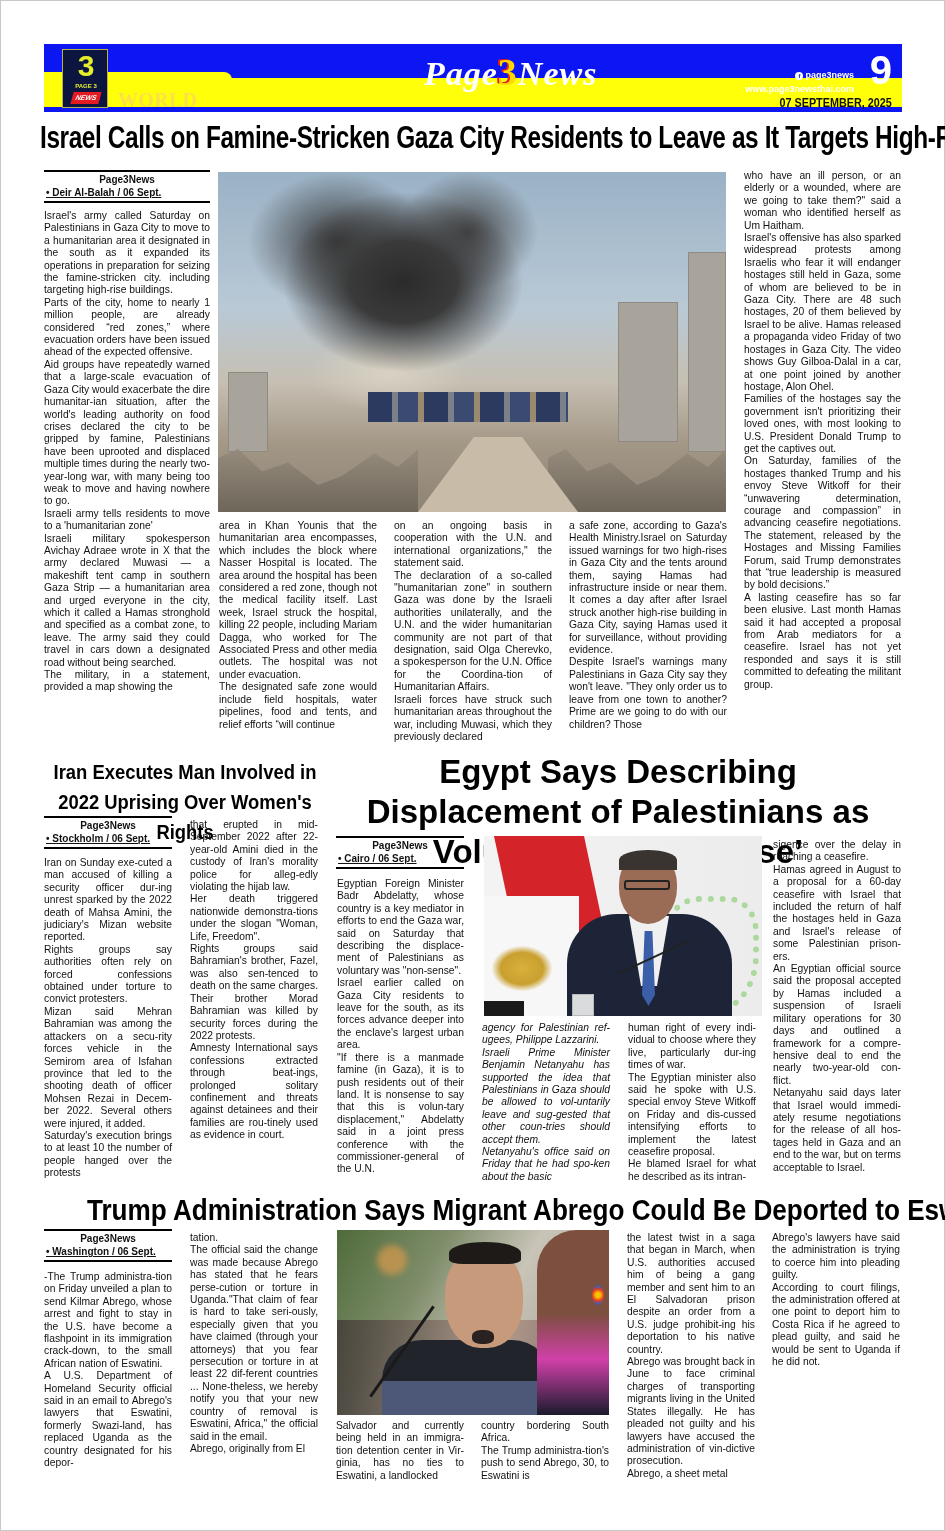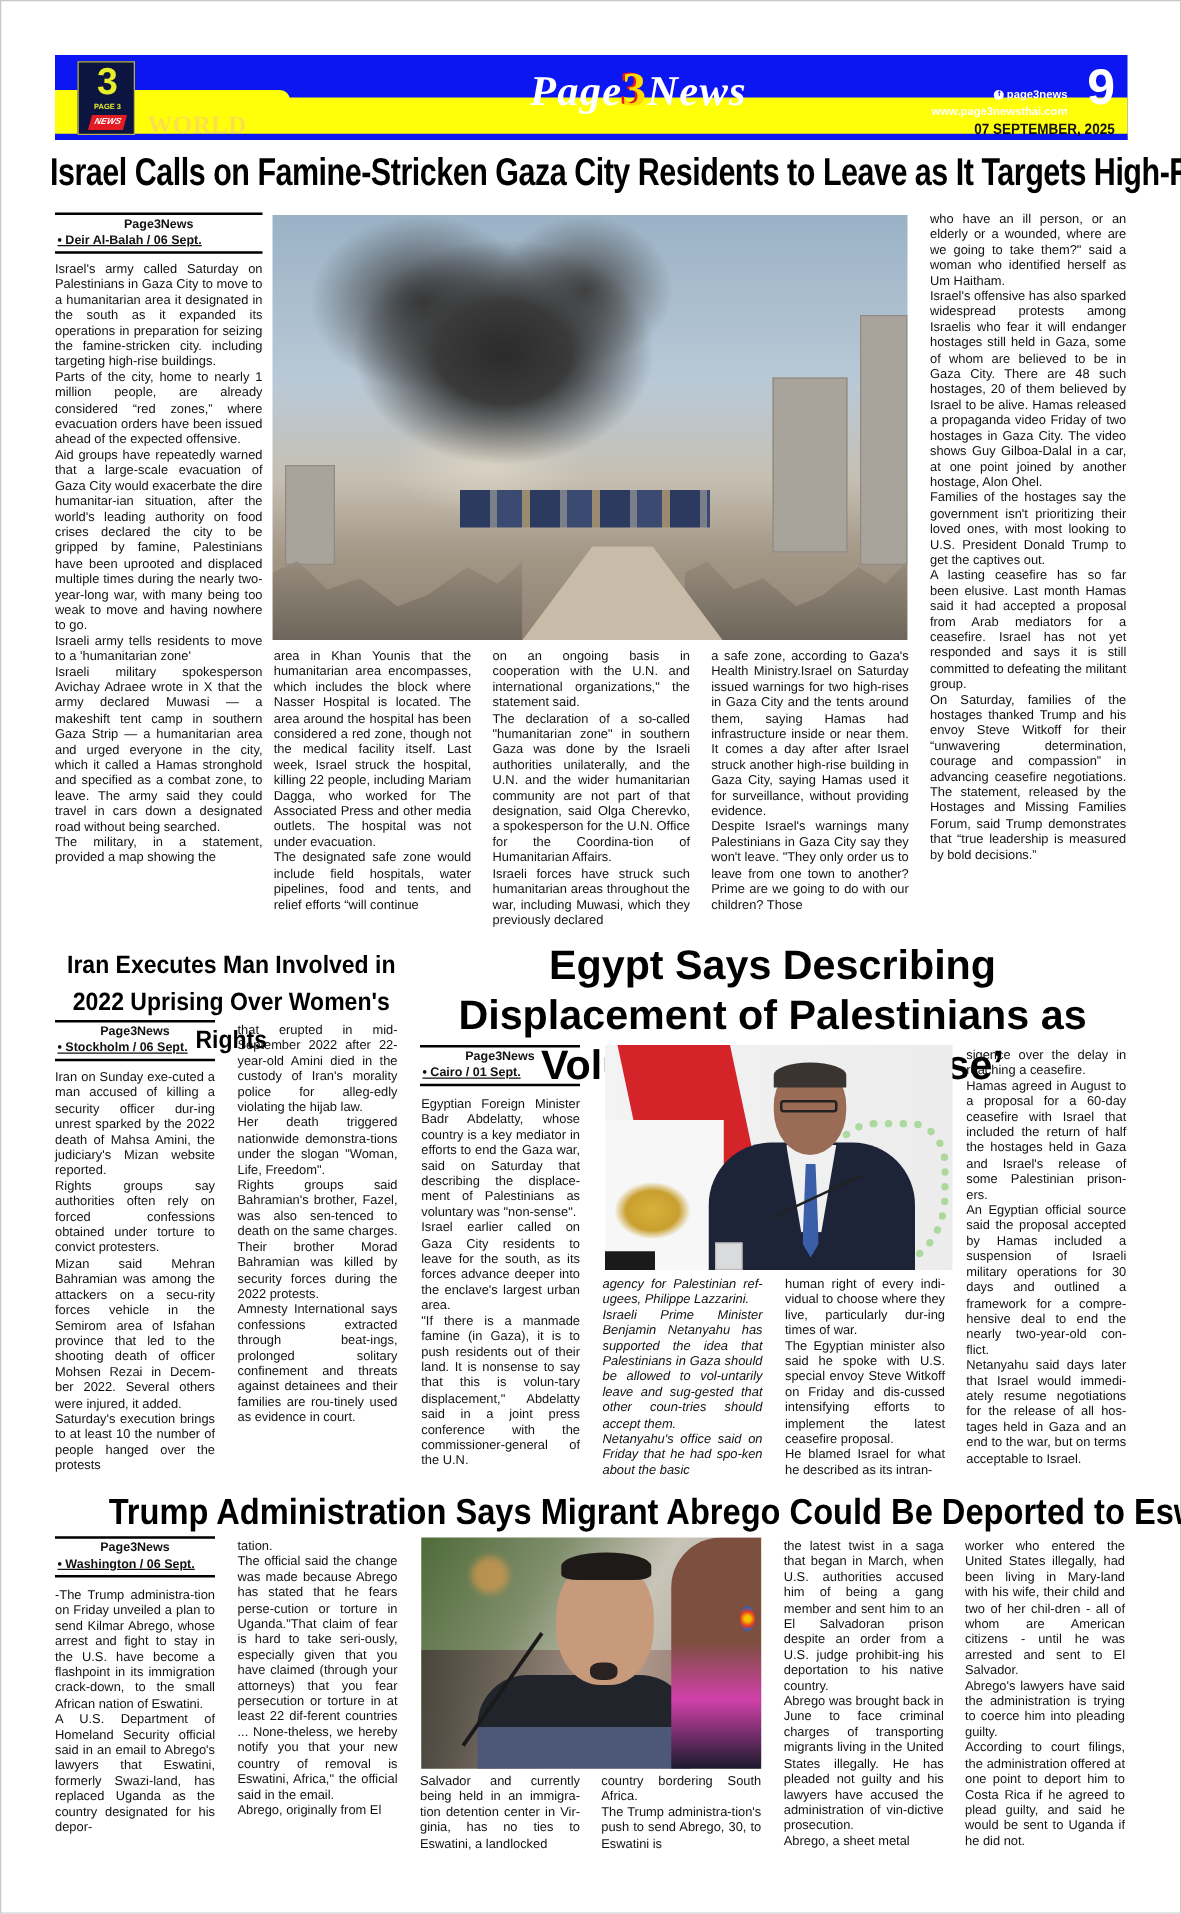--- a/index.html
+++ b/index.html
@@ -140,22 +140,22 @@
   <p>Israeli forces have struck such humanitarian areas throughout the war, including Muwasi, which they previously declared</p>
 </div>
 <div class="col" style="left:569px; top:520px; width:158px;">
   <p>a safe zone, according to Gaza's Health Ministry.Israel on Saturday issued warnings for two high-rises in Gaza City and the tents around them, saying Hamas had infrastructure inside or near them. It comes a day after after Israel struck another high-rise building in Gaza City, saying Hamas used it for surveillance, without providing evidence.</p>
   <p>Despite Israel's warnings many Palestinians in Gaza City say they won't leave. "They only order us to leave from one town to another? Prime are we going to do with our children? Those</p>
 </div>
 <div class="col" style="left:744px; top:170px; width:157px;">
   <p>who have an ill person, or an elderly or a wounded, where are we going to take them?" said a woman who identified herself as Um Haitham.</p>
   <p>Israel's offensive has also sparked widespread protests among Israelis who fear it will endanger hostages still held in Gaza, some of whom are believed to be in Gaza City. There are 48 such hostages, 20 of them believed by Israel to be alive. Hamas released a propaganda video Friday of two hostages in Gaza City. The video shows Guy Gilboa-Dalal in a car, at one point joined by another hostage, Alon Ohel.</p>
   <p>Families of the hostages say the government isn't prioritizing their loved ones, with most looking to U.S. President Donald Trump to get the captives out.</p>
+  <p>On Saturday, families of the hostages thanked Trump and his envoy Steve Witkoff for their “unwavering determination, courage and compassion” in advancing ceasefire negotiations. The statement, released by the Hostages and Missing Families Forum, said Trump demonstrates that “true leadership is measured by bold decisions.”</p>
   <p>A lasting ceasefire has so far been elusive. Last month Hamas said it had accepted a proposal from Arab mediators for a ceasefire. Israel has not yet responded and says it is still committed to defeating the militant group.</p>
-  <p>On Saturday, families of the hostages thanked Trump and his envoy Steve Witkoff for their “unwavering determination, courage and compassion” in advancing ceasefire negotiations. The statement, released by the Hostages and Missing Families Forum, said Trump demonstrates that “true leadership is measured by bold decisions.”</p>
 </div>
 
 <h2 class="hl hl-iran">Iran Executes Man Involved in 2022 Uprising Over Women's Rights</h2>
 
 <div class="dateline" style="left:44px; top:816px; width:128px;">
   <span class="src">Page3News</span>
   <span class="loc">• Stockholm  /   06 Sept.</span>
 </div>
 <div class="col" style="left:44px; top:857px; width:128px;">
   <p>Iran on Sunday exe-cuted a man accused of killing a security officer dur-ing unrest sparked by the 2022 death of Mahsa Amini, the judiciary's Mizan website reported.</p>
@@ -167,21 +167,21 @@
   <p>that erupted in mid-September 2022 after 22-year-old Amini died in the custody of Iran's morality police for alleg-edly violating the hijab law.</p>
   <p>Her death triggered nationwide demonstra-tions under the slogan "Woman, Life, Freedom".</p>
   <p>Rights groups said Bahramian's brother, Fazel, was also sen-tenced to death on the same charges. Their brother Morad Bahramian was killed by security forces during the 2022 protests.</p>
   <p>Amnesty International says confessions extracted through beat-ings, prolonged solitary confinement and threats against detainees and their families are rou-tinely used as evidence in court.</p>
 </div>
 
 <h2 class="hl hl-egypt">Egypt Says Describing Displacement of Palestinians as Voluntary Is 'Nonsense’</h2>
 
 <div class="dateline" style="left:336px; top:836px; width:128px;">
   <span class="src">Page3News</span>
-  <span class="loc">• Cairo /  01  Sept.</span>
+  <span class="loc">• Cairo /  06  Sept.</span>
 </div>
 <div class="col" style="left:337px; top:878px; width:127px;">
   <p>Egyptian Foreign Minister Badr Abdelatty, whose country is a key mediator in efforts to end the Gaza war, said on Saturday that describing the displace-ment of Palestinians as voluntary was "non-sense".</p>
   <p>Israel earlier called on Gaza City residents to leave for the south, as its forces advance deeper into the enclave's largest urban area.</p>
   <p>"If there is a manmade famine (in Gaza), it is to push residents out of their land. It is nonsense to say that this is volun-tary displacement," Abdelatty said in a joint press conference with the commissioner-general of the U.N.</p>
 </div>
 
 <div class="photo photo-egypt">
   <div class="flag-red"></div>
   <div class="flag-white"></div>
@@ -249,16 +249,15 @@
 <div class="col" style="left:481px; top:1420px; width:128px;">
   <p>country bordering South Africa.</p>
   <p>The Trump administra-tion's push to send Abrego, 30, to Eswatini is</p>
 </div>
 <div class="col" style="left:627px; top:1232px; width:128px;">
   <p>the latest twist in a saga that began in March, when U.S. authorities accused him of being a gang member and sent him to an El Salvadoran prison despite an order from a U.S. judge prohibit-ing his deportation to his native country.</p>
   <p>Abrego was brought back in June to face criminal charges of transporting migrants living in the United States illegally. He has pleaded not guilty and his lawyers have accused the administration of vin-dictive prosecution.</p>
   <p>Abrego, a sheet metal</p>
 </div>
 <div class="col" style="left:772px; top:1232px; width:128px;">
-  <p>worker who entered the United States illegally, had been living in Mary-land with his wife, their child and two of her chil-dren - all of whom are American citizens - until he was arrested and sent to El Salvador.</p>
   <p>Abrego's lawyers have said the administration is trying to coerce him into pleading guilty.</p>
   <p>According to court filings, the administration offered at one point to deport him to Costa Rica if he agreed to plead guilty, and said he would be sent to Uganda if he did not.</p>
 </div>
 
 </body></html>

